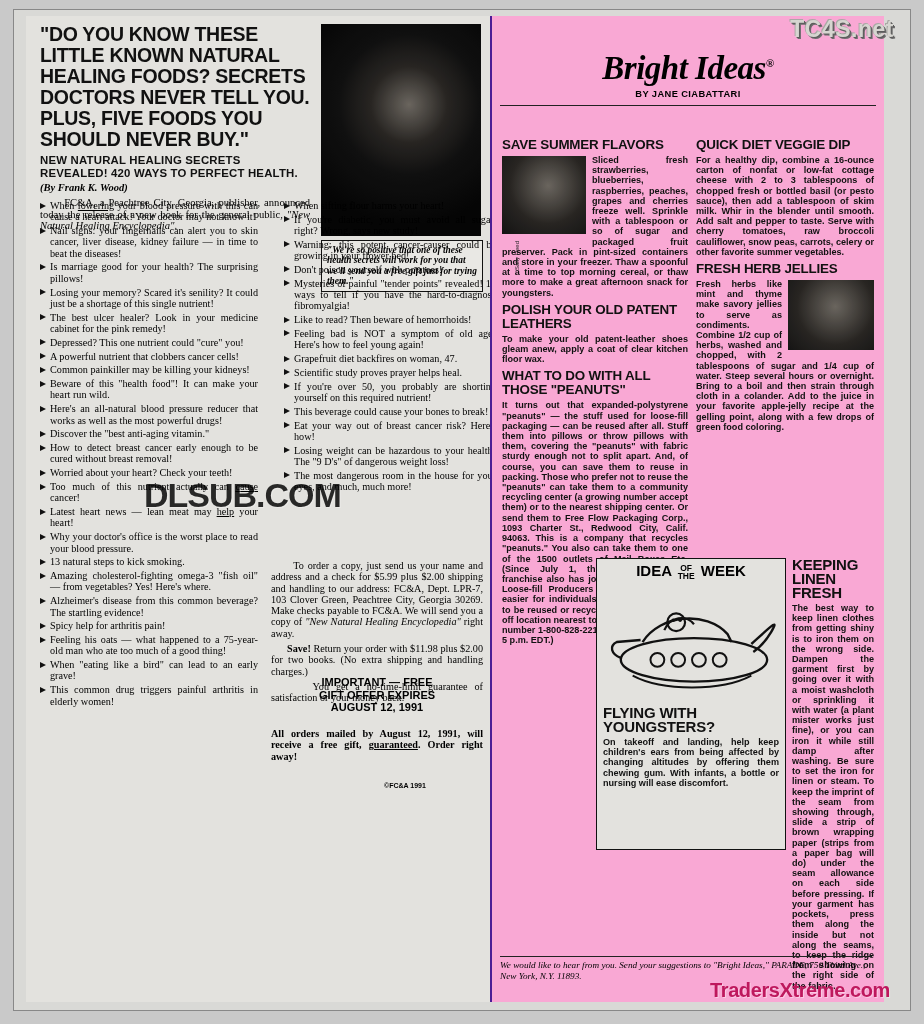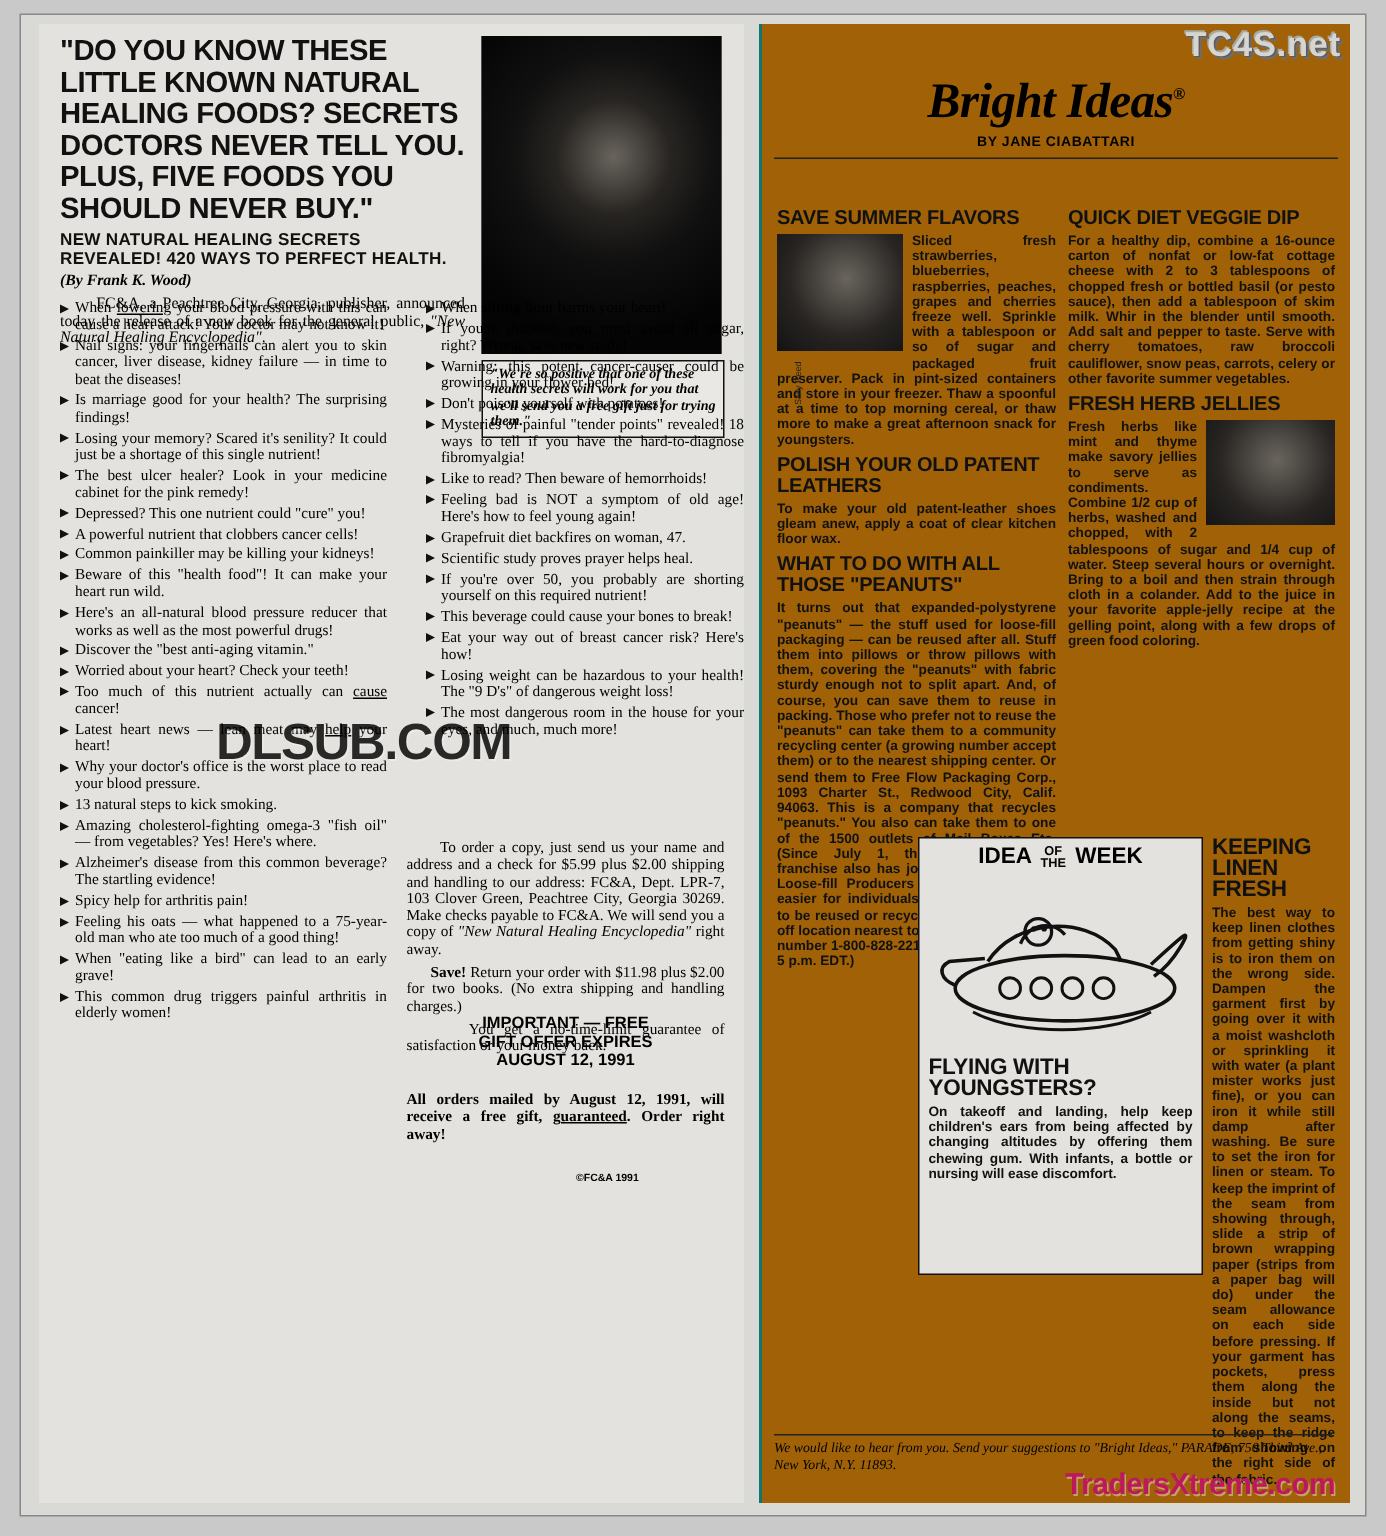--- a/index.html
+++ b/index.html
@@ -1,20 +1,20 @@
 <!DOCTYPE html>
 <html><head>
 <meta charset="utf-8">
 <style>
   html,body{margin:0;padding:0;background:#6b6b6b;}
   body{font-family:"Liberation Serif", serif;}
   .page{width:924px;height:1024px;position:relative;background:#c9c9c9;overflow:hidden;}
   .paper{position:absolute;left:14px;top:10px;width:896px;height:1000px;background:#d9d9d6;box-shadow:0 0 0 1px #888;}
   .col-left{position:absolute;left:12px;top:6px;width:470px;height:986px;background:#e3e2de;}
-  .col-right{position:absolute;left:492px;top:6px;width:392px;height:986px;background:#a16207;border-left:2px solid #0f766e;}
+  .col-right{position:absolute;left:476px;top:6px;width:392px;height:986px;background:#f9a8d4;border-left:2px solid #4c1d95;}
   .ad-head{font-family:"Liberation Sans", sans-serif;font-weight:bold;font-size:19.5px;line-height:21px;letter-spacing:-0.3px;color:#111;}
   .ad-sub{font-family:"Liberation Sans", sans-serif;font-weight:bold;font-size:11.4px;line-height:12.6px;letter-spacing:0.2px;color:#111;margin-top:4px;}
   .byline{font-family:"Liberation Serif", serif;font-weight:bold;font-style:italic;font-size:10.5px;margin-top:3px;}
   .lede{font-size:10.6px;line-height:11.6px;text-align:justify;margin-top:4px;}
   .lede i{font-style:italic;}
   .photo{position:absolute;background:#0d0d0d;overflow:hidden;}
   .photo .grain{position:absolute;inset:0;background:
       radial-gradient(circle at 55% 38%, #6f6a63 0px, #2a2724 38px, #111 70px, #050505 120px),
       radial-gradient(circle at 30% 70%, #3a3530 0px, #0a0a0a 60px);
     opacity:.95;}
@@ -70,29 +70,30 @@
     </div>
 
     <div class="photo" style="left:295px;top:8px;width:160px;height:212px;">
       <div class="grain"></div>
     </div>
     <div class="caption" style="left:295px;top:224px;width:150px;">"We're so positive that one of these health secrets will work for you that we'll send you a free gift just for trying them."</div>
 
     <ul class="arrow" id="bullets1" style="position:absolute;left:14px;top:184px;width:218px;">
           <li>When <u>lowering</u> your blood pressure with this can cause a heart attack! Your doctor may not know it!</li>
           <li>Nail signs: your fingernails can alert you to skin cancer, liver disease, kidney failure — in time to beat the diseases!</li>
-          <li>Is marriage good for your health? The surprising findings!</li>
+          <li>Is marriage good for your health? The surprising pillows!</li>
           <li>Losing your memory? Scared it's senility? It could just be a shortage of this single nutrient!</li>
           <li>The best ulcer healer? Look in your medicine cabinet for the pink remedy!</li>
           <li>Depressed? This one nutrient could "cure" you!</li>
           <li>A powerful nutrient that clobbers cancer cells!</li>
           <li>Common painkiller may be killing your kidneys!</li>
           <li>Beware of this "health food"! It can make your heart run wild.</li>
           <li>Here's an all-natural blood pressure reducer that works as well as the most powerful drugs!</li>
           <li>Discover the "best anti-aging vitamin."</li>
+          <li>How to detect breast cancer early enough to be cured without breast removal!</li>
           <li>Worried about your heart? Check your teeth!</li>
           <li>Too much of this nutrient actually can <u>cause</u> cancer!</li>
           <li>Latest heart news — lean meat may <u>help</u> your heart!</li>
           <li>Why your doctor's office is the worst place to read your blood pressure.</li>
           <li>13 natural steps to kick smoking.</li>
           <li>Amazing cholesterol-fighting omega-3 "fish oil" — from vegetables? Yes! Here's where.</li>
           <li>Alzheimer's disease from this common beverage? The startling evidence!</li>
           <li>Spicy help for arthritis pain!</li>
           <li>Feeling his oats — what happened to a 75-year-old man who ate too much of a good thing!</li>
           <li>When "eating like a bird" can lead to an early grave!</li>

